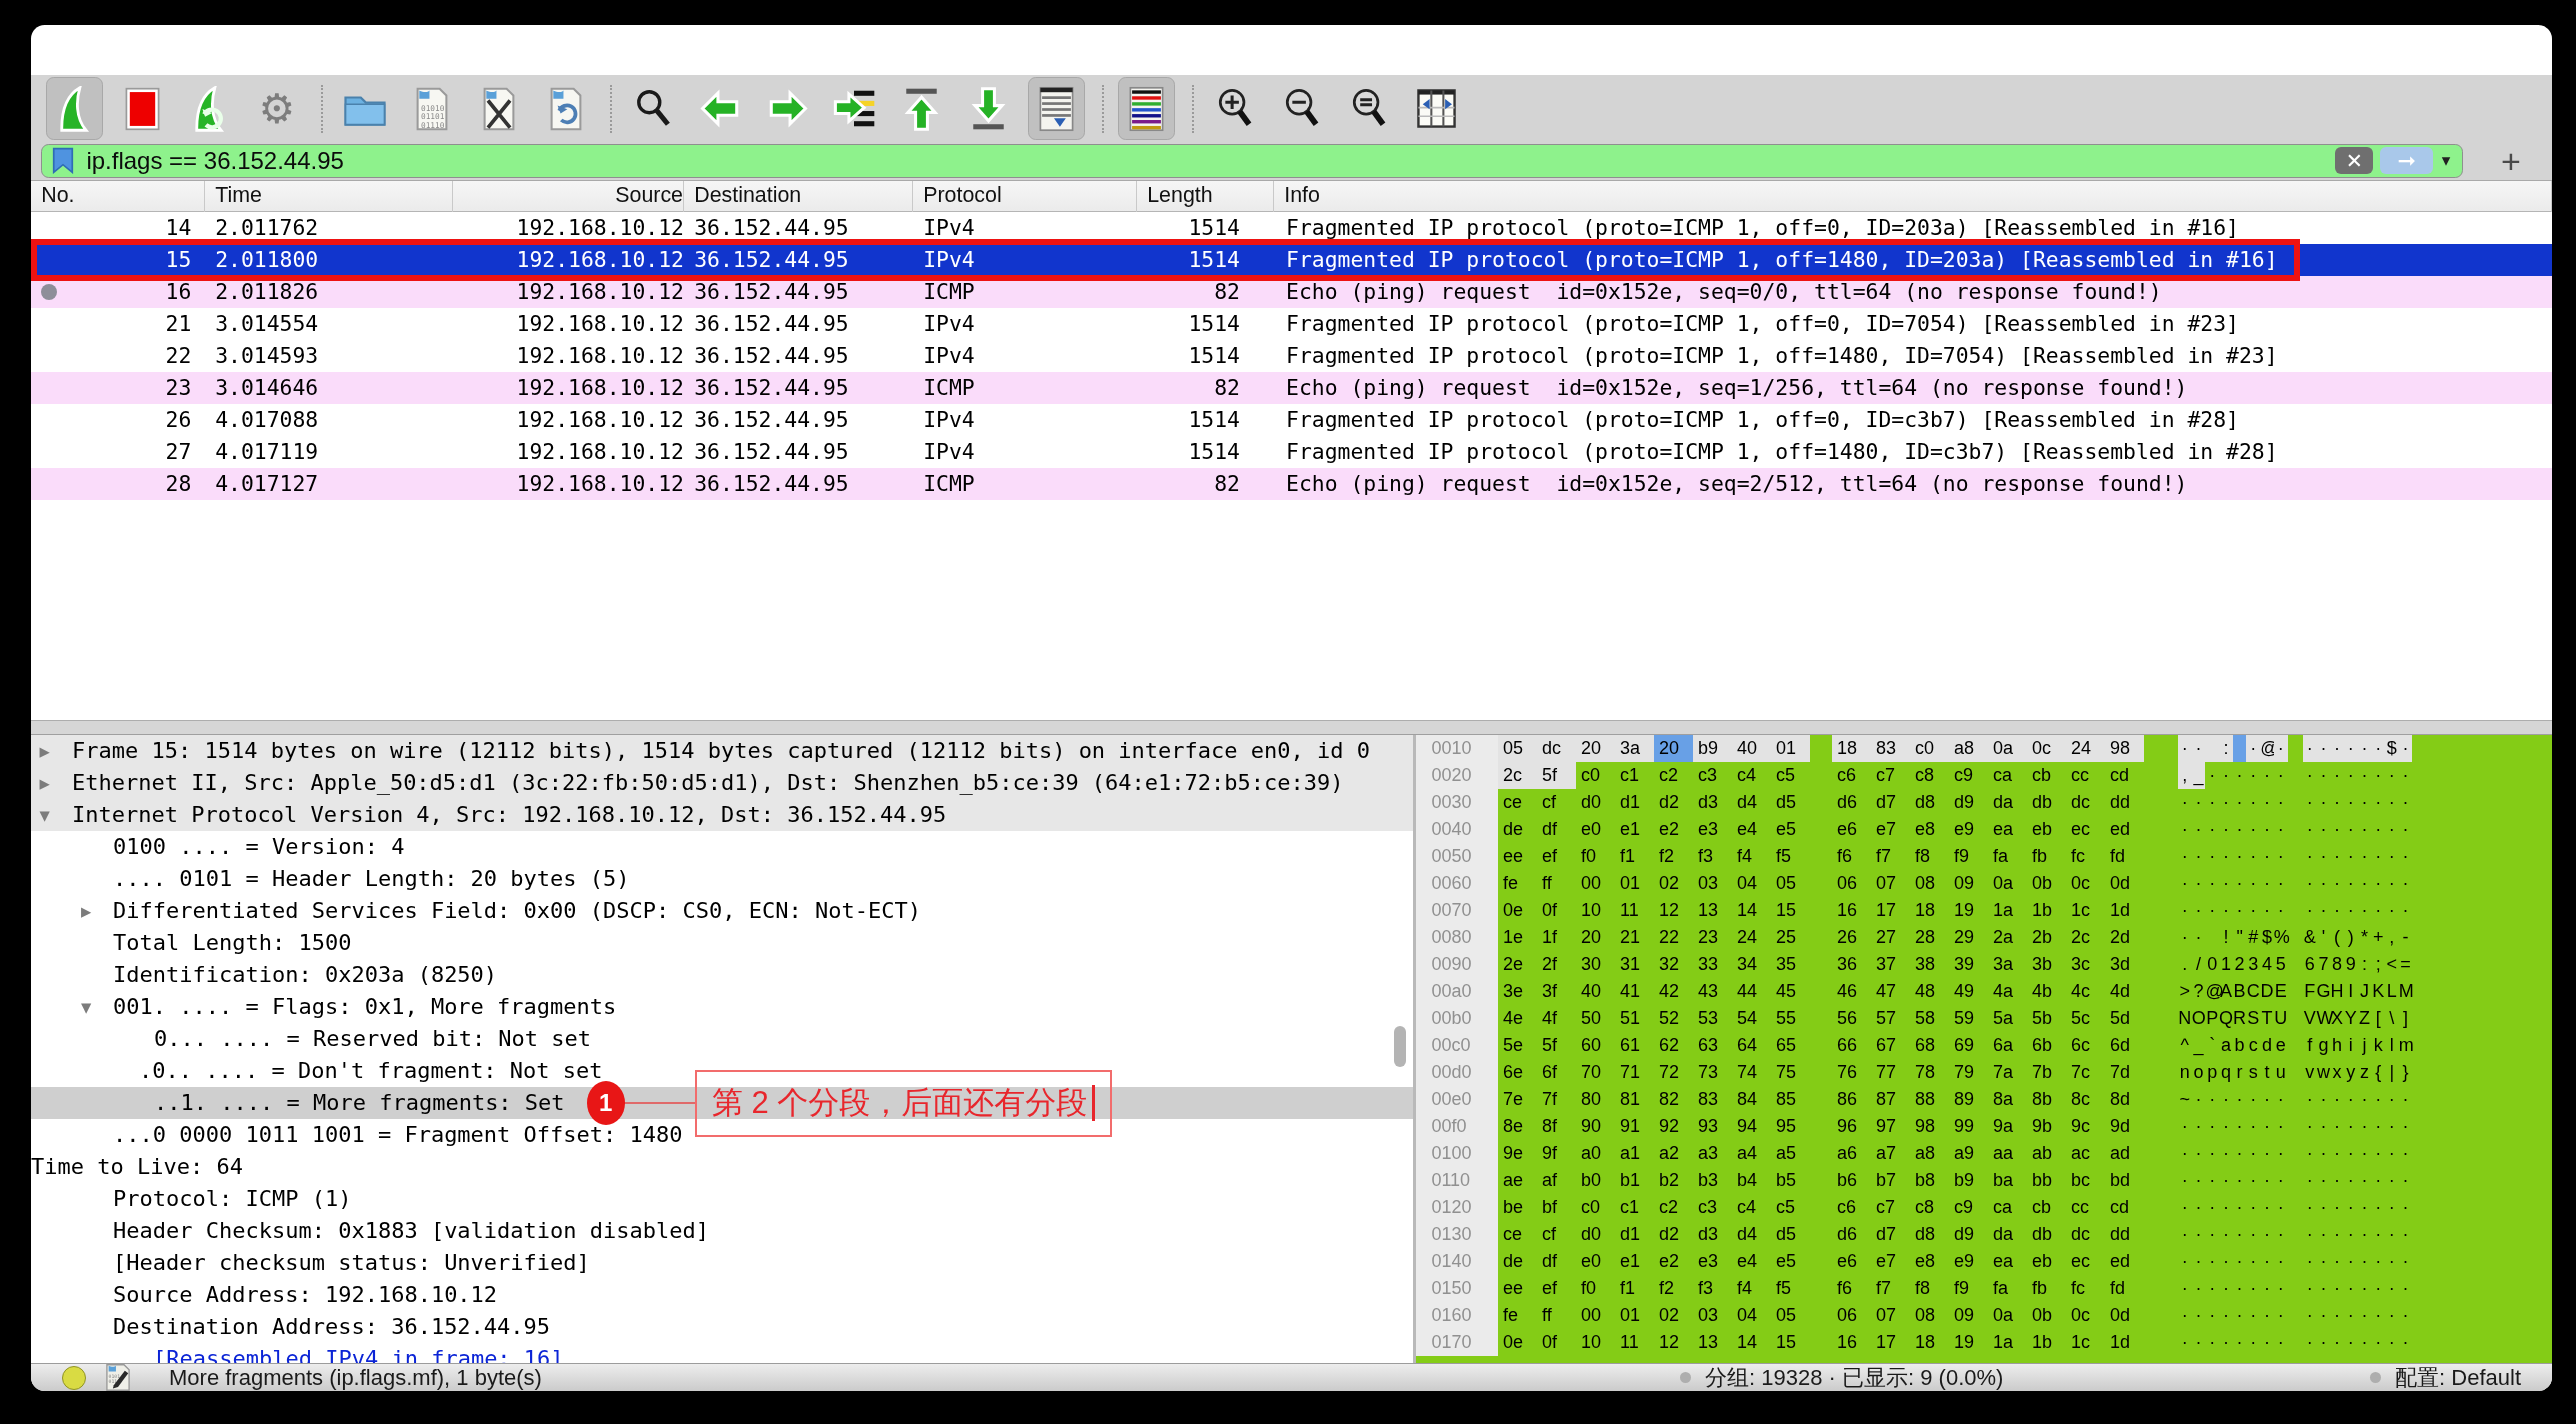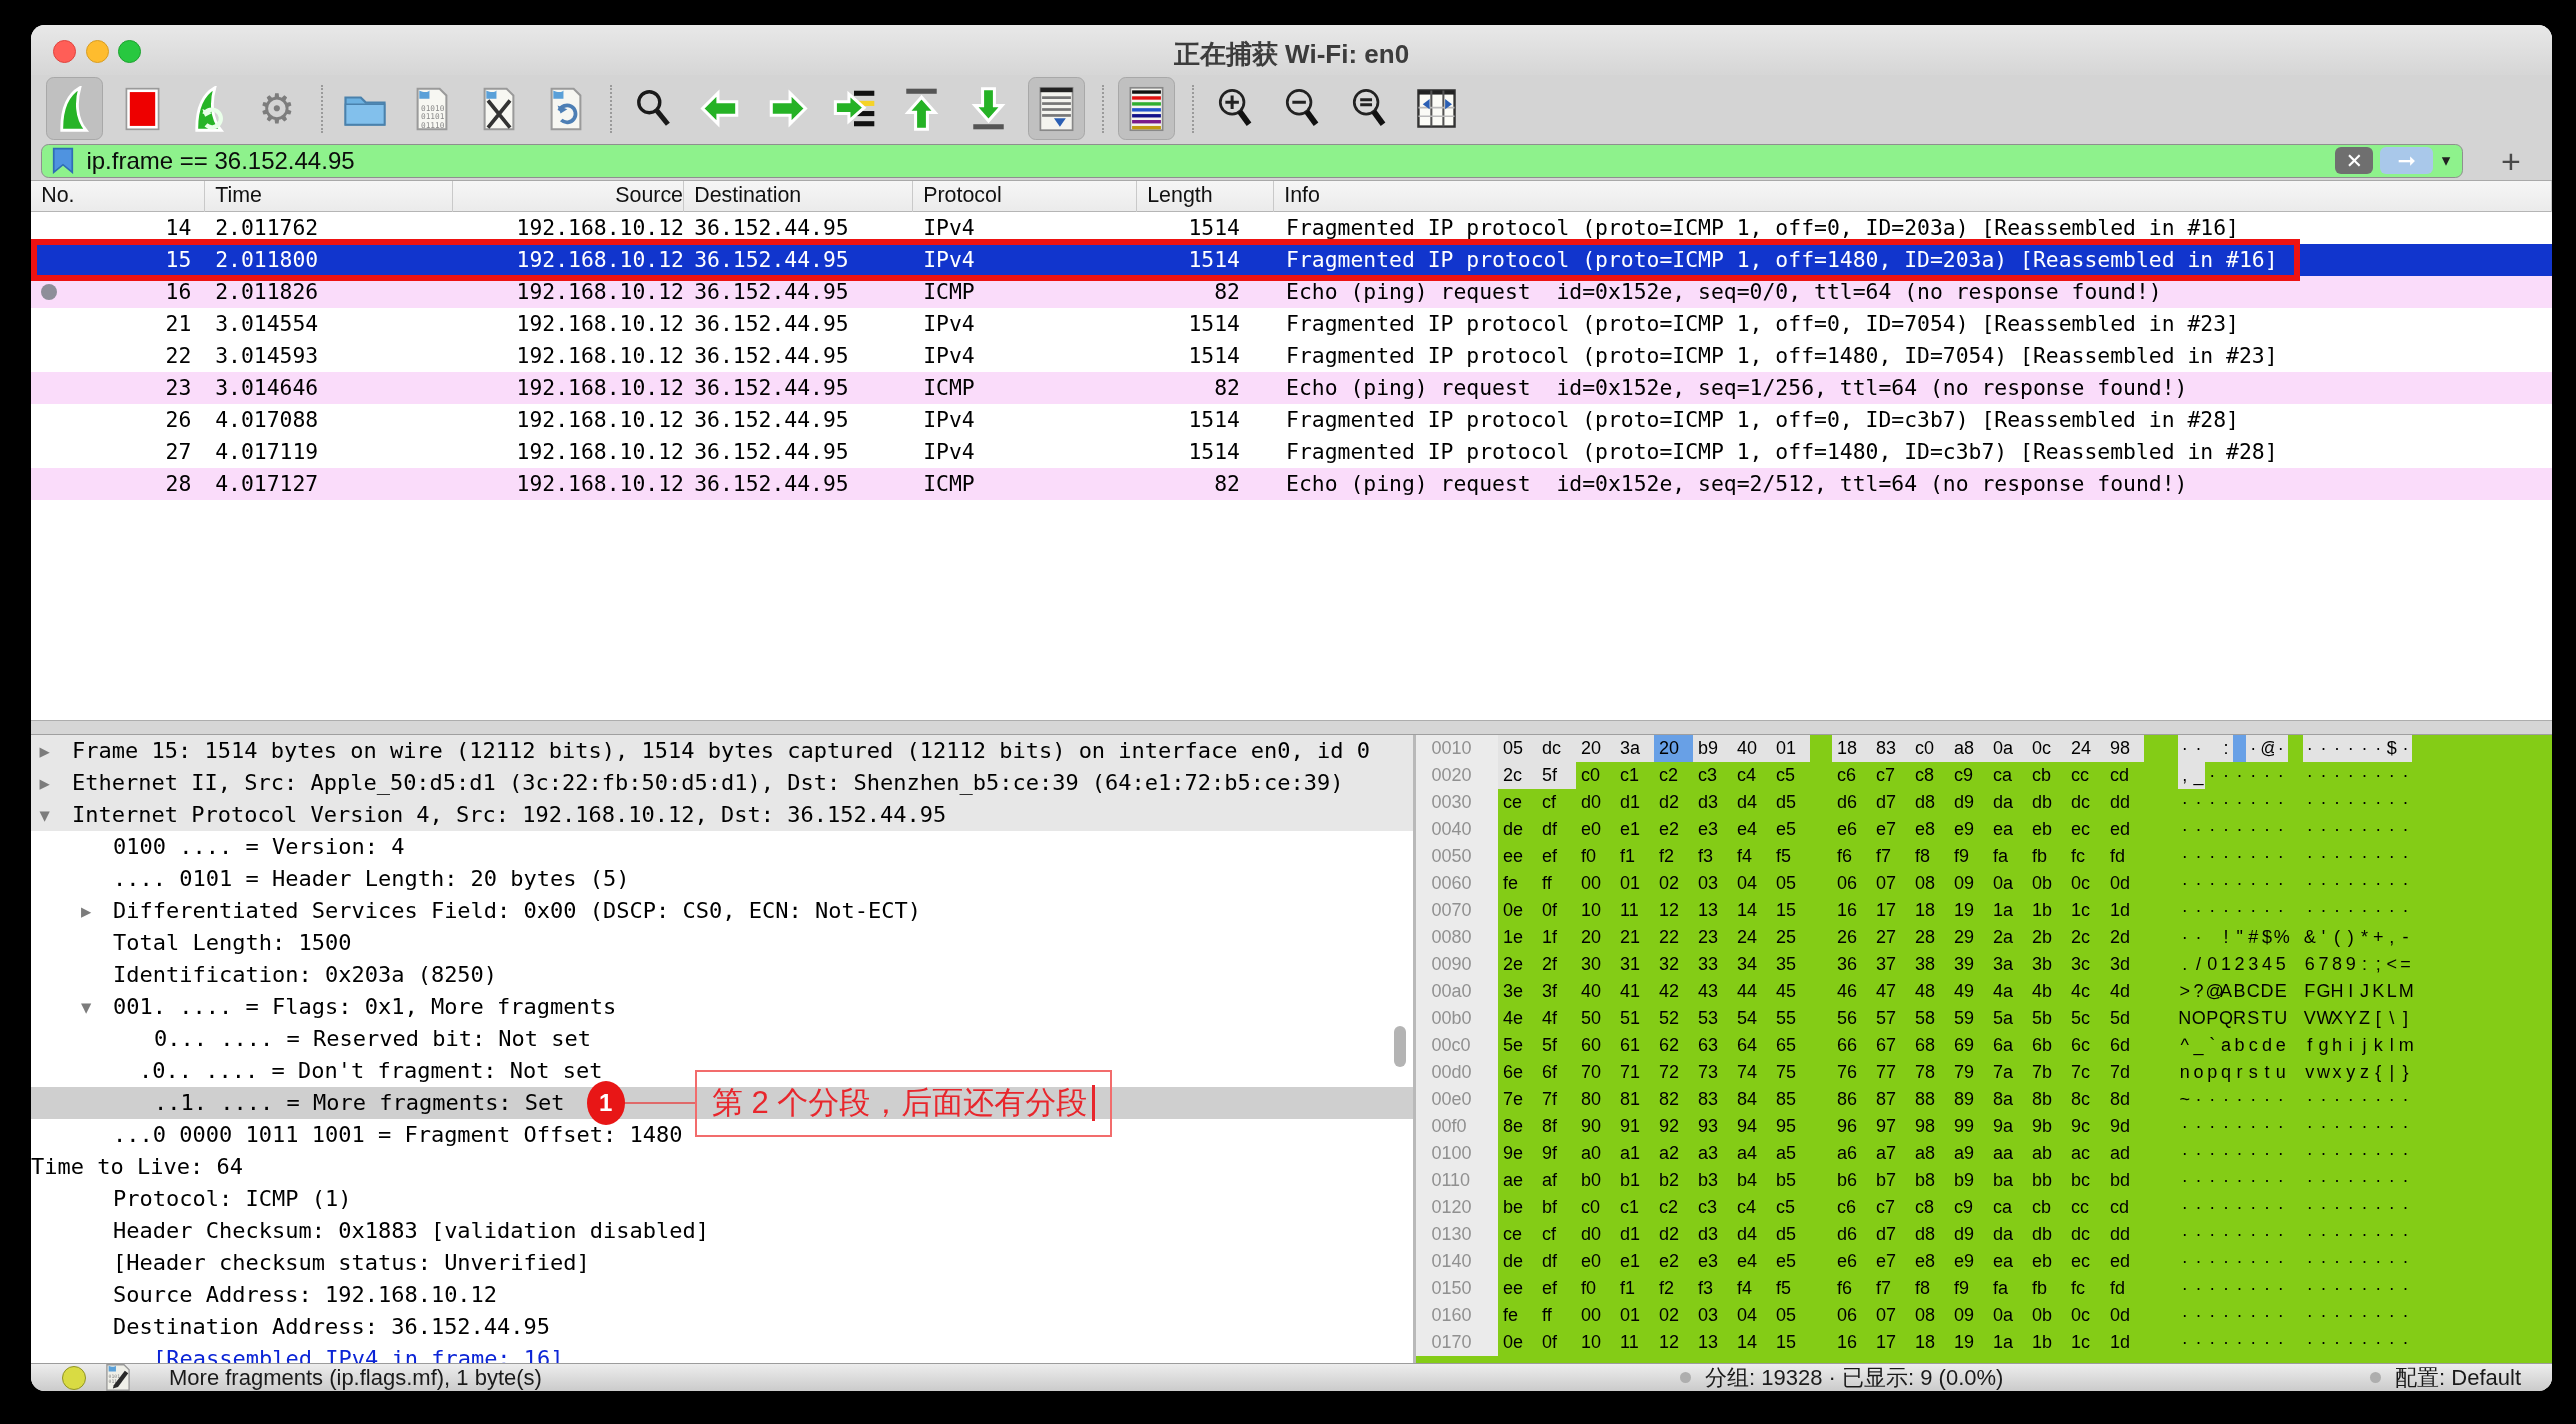--- a/index.html
+++ b/index.html
@@ -96,26 +96,20 @@
   .sbleft{margin-left:38px;white-space:pre;}
   .sbgroup{display:flex;align-items:center;gap:13.7px;white-space:pre;}
   .gdot{width:11px;height:11px;border-radius:50%;background:#aeaeae;display:inline-block;}
   .sb-packets{margin-left:auto;margin-right:367px;}
 </style>
 </head>
 <body>
 
 <div id="win">
 
-  <div class="titlebar">
-    <span class="tl red"></span>
-    <span class="tl yel"></span>
-    <span class="tl grn"></span>
-    <div class="title">正在捕获 Wi-Fi: en0</div>
-  </div>
 
   <div class="toolbar">
     <div class="tbtn pressed">
       <svg width="43" height="46" viewBox="0 0 24 26">
           <path d="M15 1 C8 5 4.6 13 4.8 25 L18.5 25 C12.5 18 13 8 15 1 Z" fill="#27b427" stroke="#fff" stroke-width="1.6"></path>
         </svg>
     </div>
     <div class="tbtn">
       <svg width="39" height="44" viewBox="0 0 23 26">
           <rect x="3" y="2" width="17" height="22" fill="#ee0000" stroke="#ffffff" stroke-width="2"></rect>
@@ -259,21 +253,21 @@
           <path d="M17.5 7 L21.5 10 L17.5 13 Z" fill="#2b5fb4"></path>
         </svg>
     </div>
   </div>
 
   <div class="filterbar">
     <div class="finput">
       <svg width="22" height="27" viewBox="0 0 13 16" style="margin-left:10.2px">
           <path d="M1 1 h11 v14 l-5.5 -4.5 L1 15 Z" fill="#4f93e0" stroke="#2f6cb4" stroke-width="1"></path>
         </svg>
-      <span class="ftext">ip.frame == 36.152.44.95</span>
+      <span class="ftext">ip.flags == 36.152.44.95</span>
       <span class="fxbtn">✕</span>
       <span class="fapply">➞</span>
       <span class="fcaret">▾</span>
     </div>
     <div class="addbtn">+</div>
   </div>
 
   <div class="plheader" id="pl-header">
       <span class="plh c0">No.</span>
       <span class="plh c1">Time</span>

